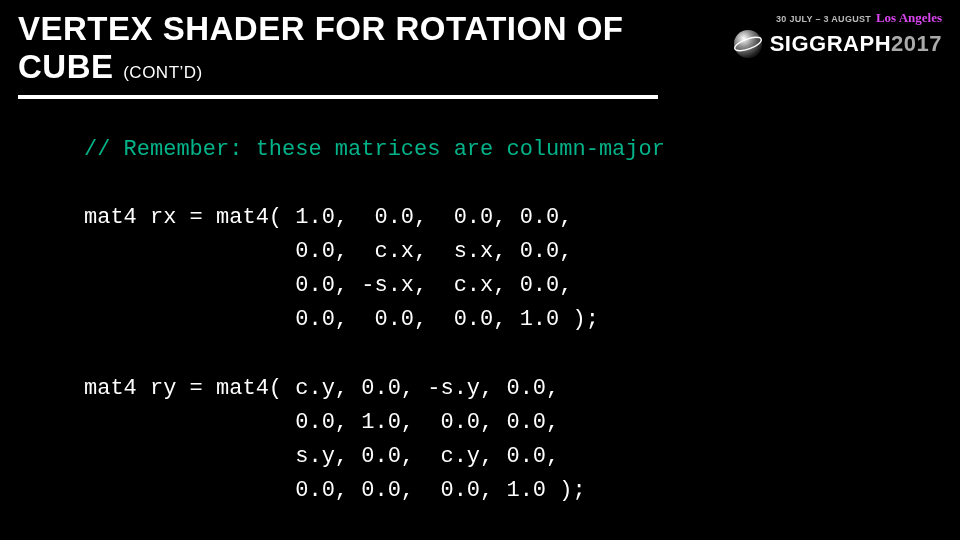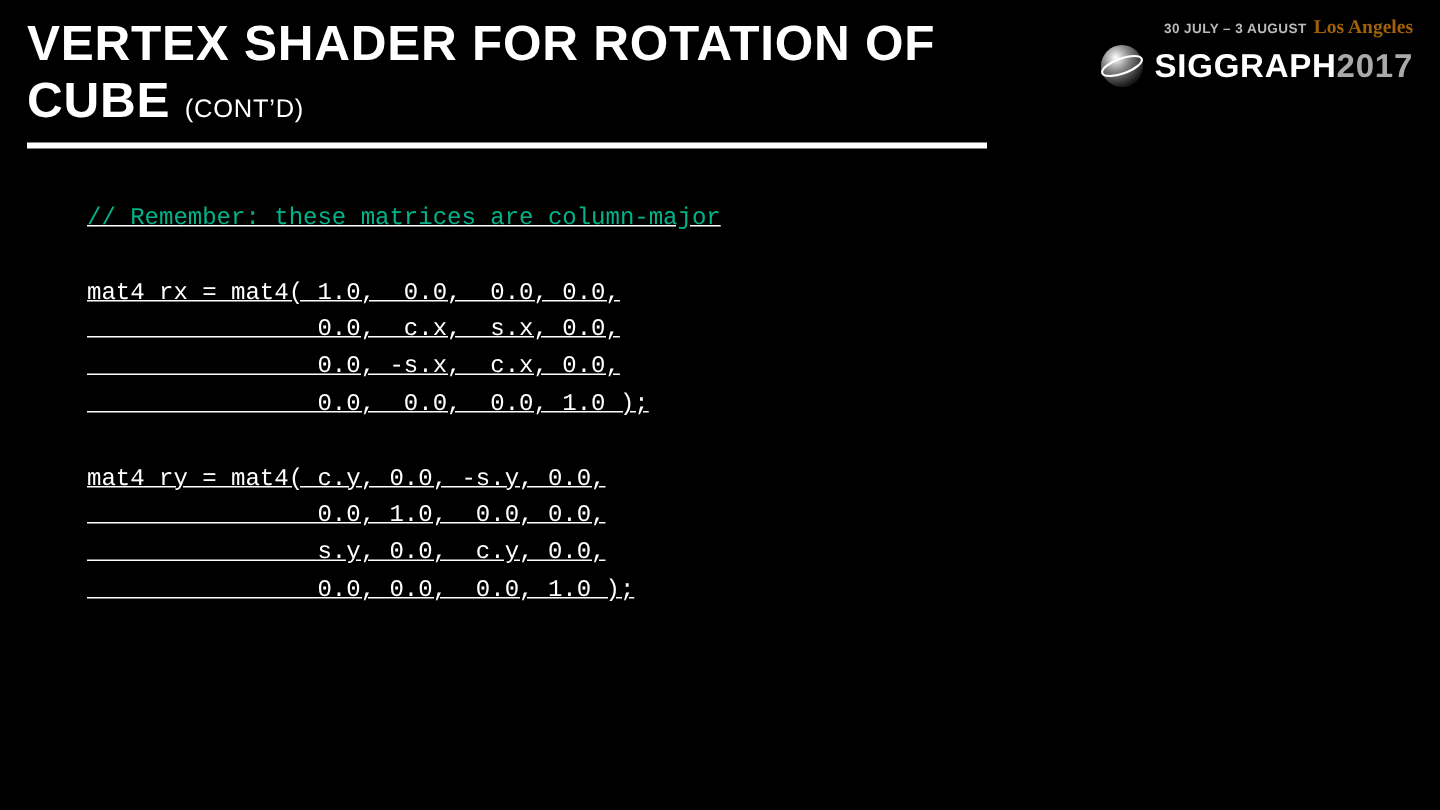--- a/index.html
+++ b/index.html
@@ -58,21 +58,21 @@
   }
   .dates {
     font-size: 9px;
     color: #bbb;
     letter-spacing: 0.3px;
     font-weight: 600;
   }
   .dates .city {
     font-family: "Brush Script MT", cursive;
     font-size: 13px;
-    color: #a16207;
+    color: #d946ef;
     letter-spacing: 0;
     margin-left: 2px;
   }
   .logo-row {
     display: flex;
     align-items: center;
     justify-content: flex-end;
     margin-top: 2px;
     gap: 6px;
   }
@@ -85,28 +85,27 @@
     font-weight: 700;
     letter-spacing: 0.5px;
     color: #fff;
   }
   .siggraph .year {
     color: #aaa;
     font-weight: 600;
   }
   .code-block {
     position: absolute;
-    left: 58px;
+    left: 84px;
     top: 133px;
     font-family: "Consolas", "Courier New", monospace;
-    font-size: 16px;
+    font-size: 22px;
     line-height: 1.55;
     white-space: pre;
     color: #fff;
-    text-decoration: underline;
   }
   .comment { color: #02b38a; }
 </style>
 </head>
 <body>
 
 <div class="slide">
 
   <div class="header">
     <div class="title-line1">VERTEX SHADER FOR ROTATION OF</div>

